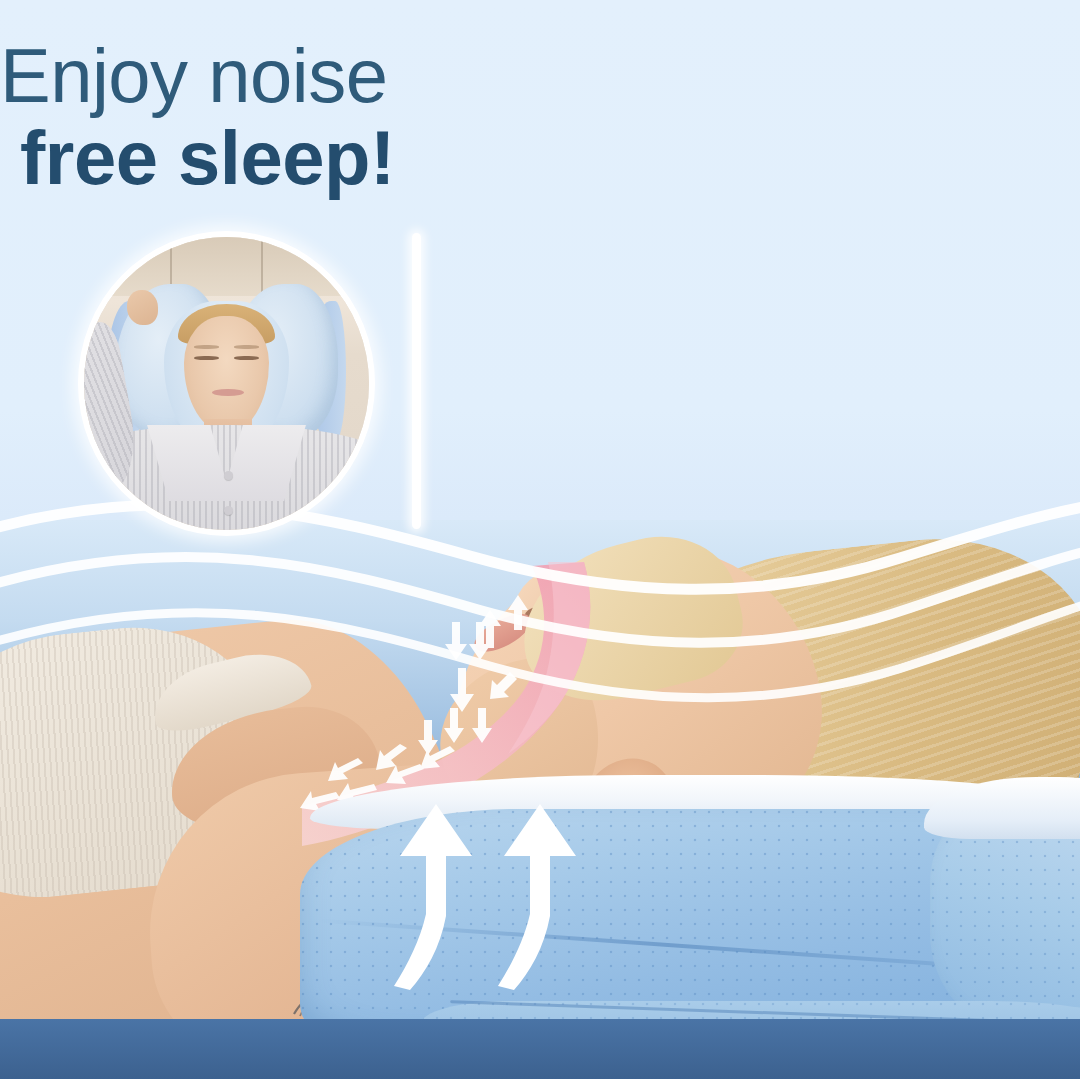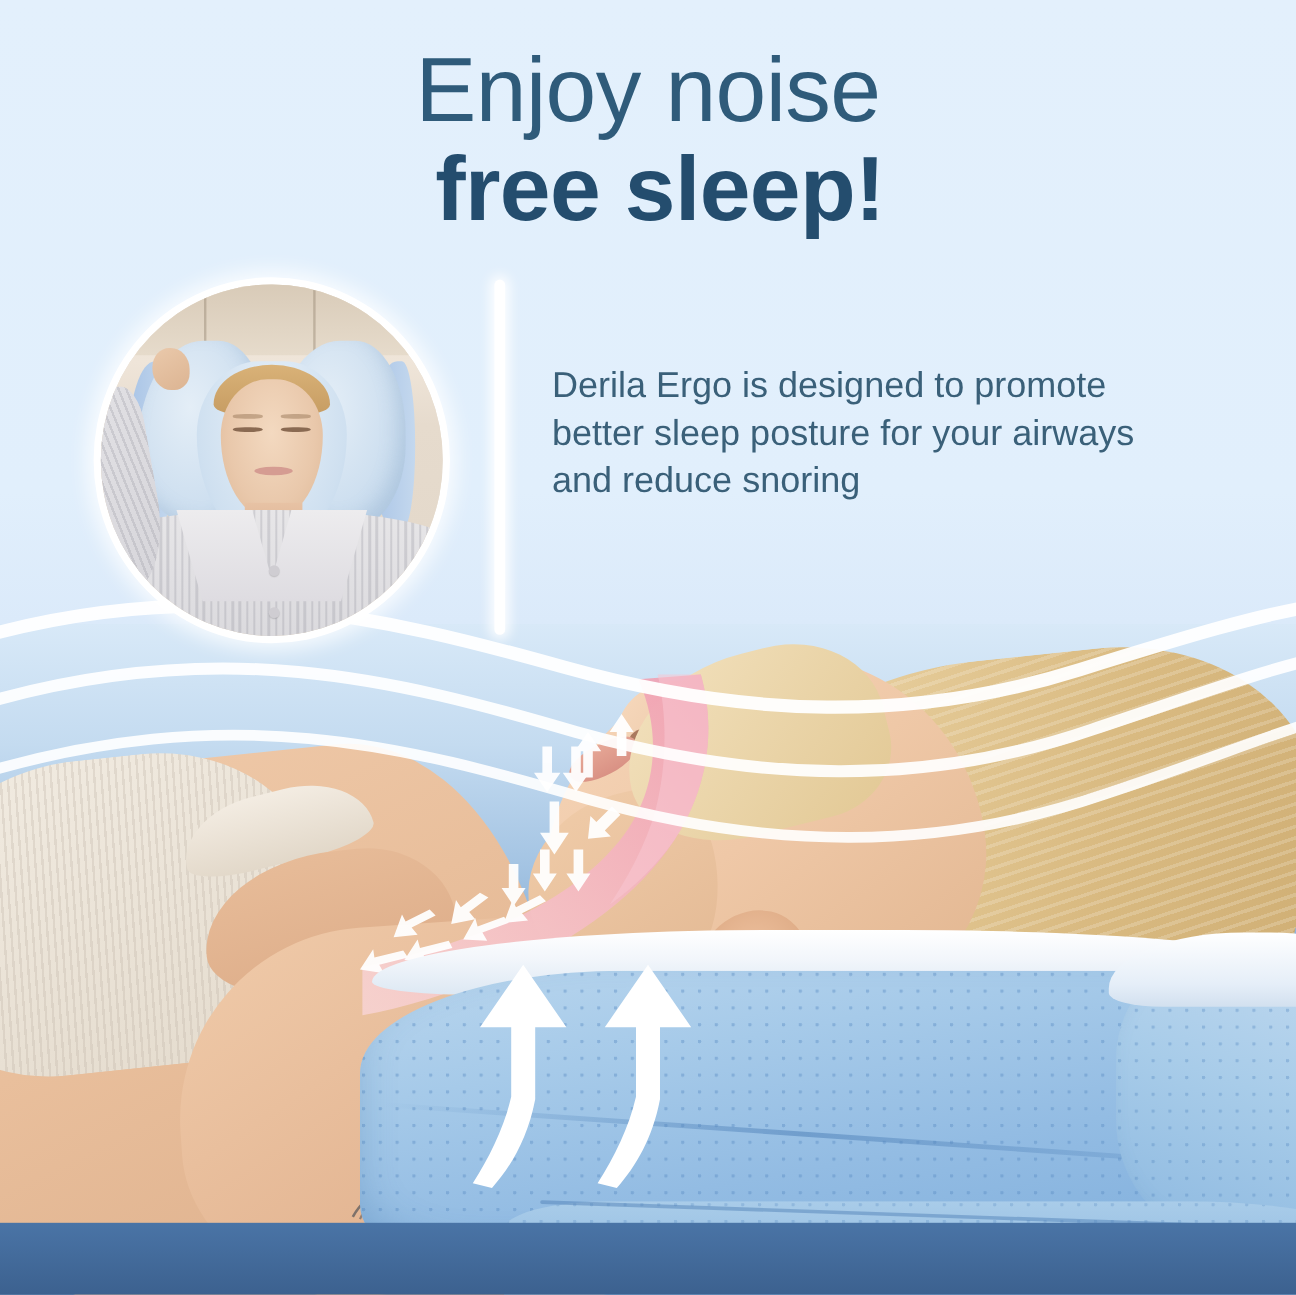--- a/index.html
+++ b/index.html
@@ -20,21 +20,21 @@
       #a8c5e2 70%,
       #8cb0d4 78%,
       #6f97c3 86%,
       #557fb0 93%,
       #44699c 100%);
   }
 
   
   .headline{
     position:absolute;left:0;top:38px;width:1080px;
-    text-align:center;line-height:1.0;
+    line-height:1.0;
     color:#2b5573;letter-spacing:-0.5px;
     z-index:40;
   }
   .headline .l1{
     display:block;font-size:76px;font-weight:400;
     color:#2f5b7a;
   }
   .headline .l2{
     display:block;font-size:76px;font-weight:700;
     color:#244d6e;margin-top:6px;margin-left:20px;
@@ -333,21 +333,20 @@
 
 <div class="stage">
 
   <div class="headline">
     <span class="l1">Enjoy noise</span>
     <span class="l2">free sleep!</span>
   </div>
 
   <div class="divider"></div>
 
-  <p class="bodycopy">Derila Ergo is designed to promote better sleep posture for your airways and reduce snoring</p>
 
   <div class="inset">
     <div class="sheet"></div>
     <div class="headboard"></div>
     <div class="hbline" style="left:30%"></div>
     <div class="hbline" style="left:62%"></div>
 
     <div class="pillow-wing-l"></div>
     <div class="pillow-wing-r"></div>
     <div class="pillow-l"></div>

